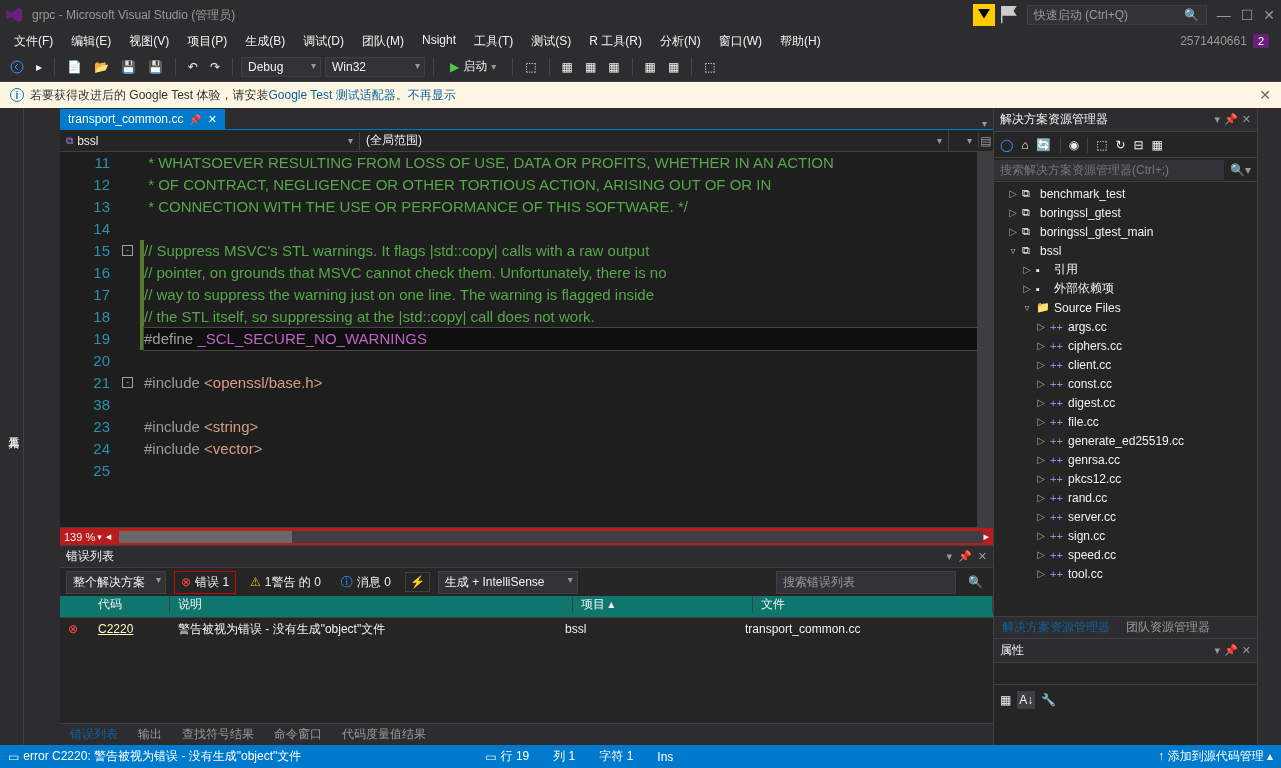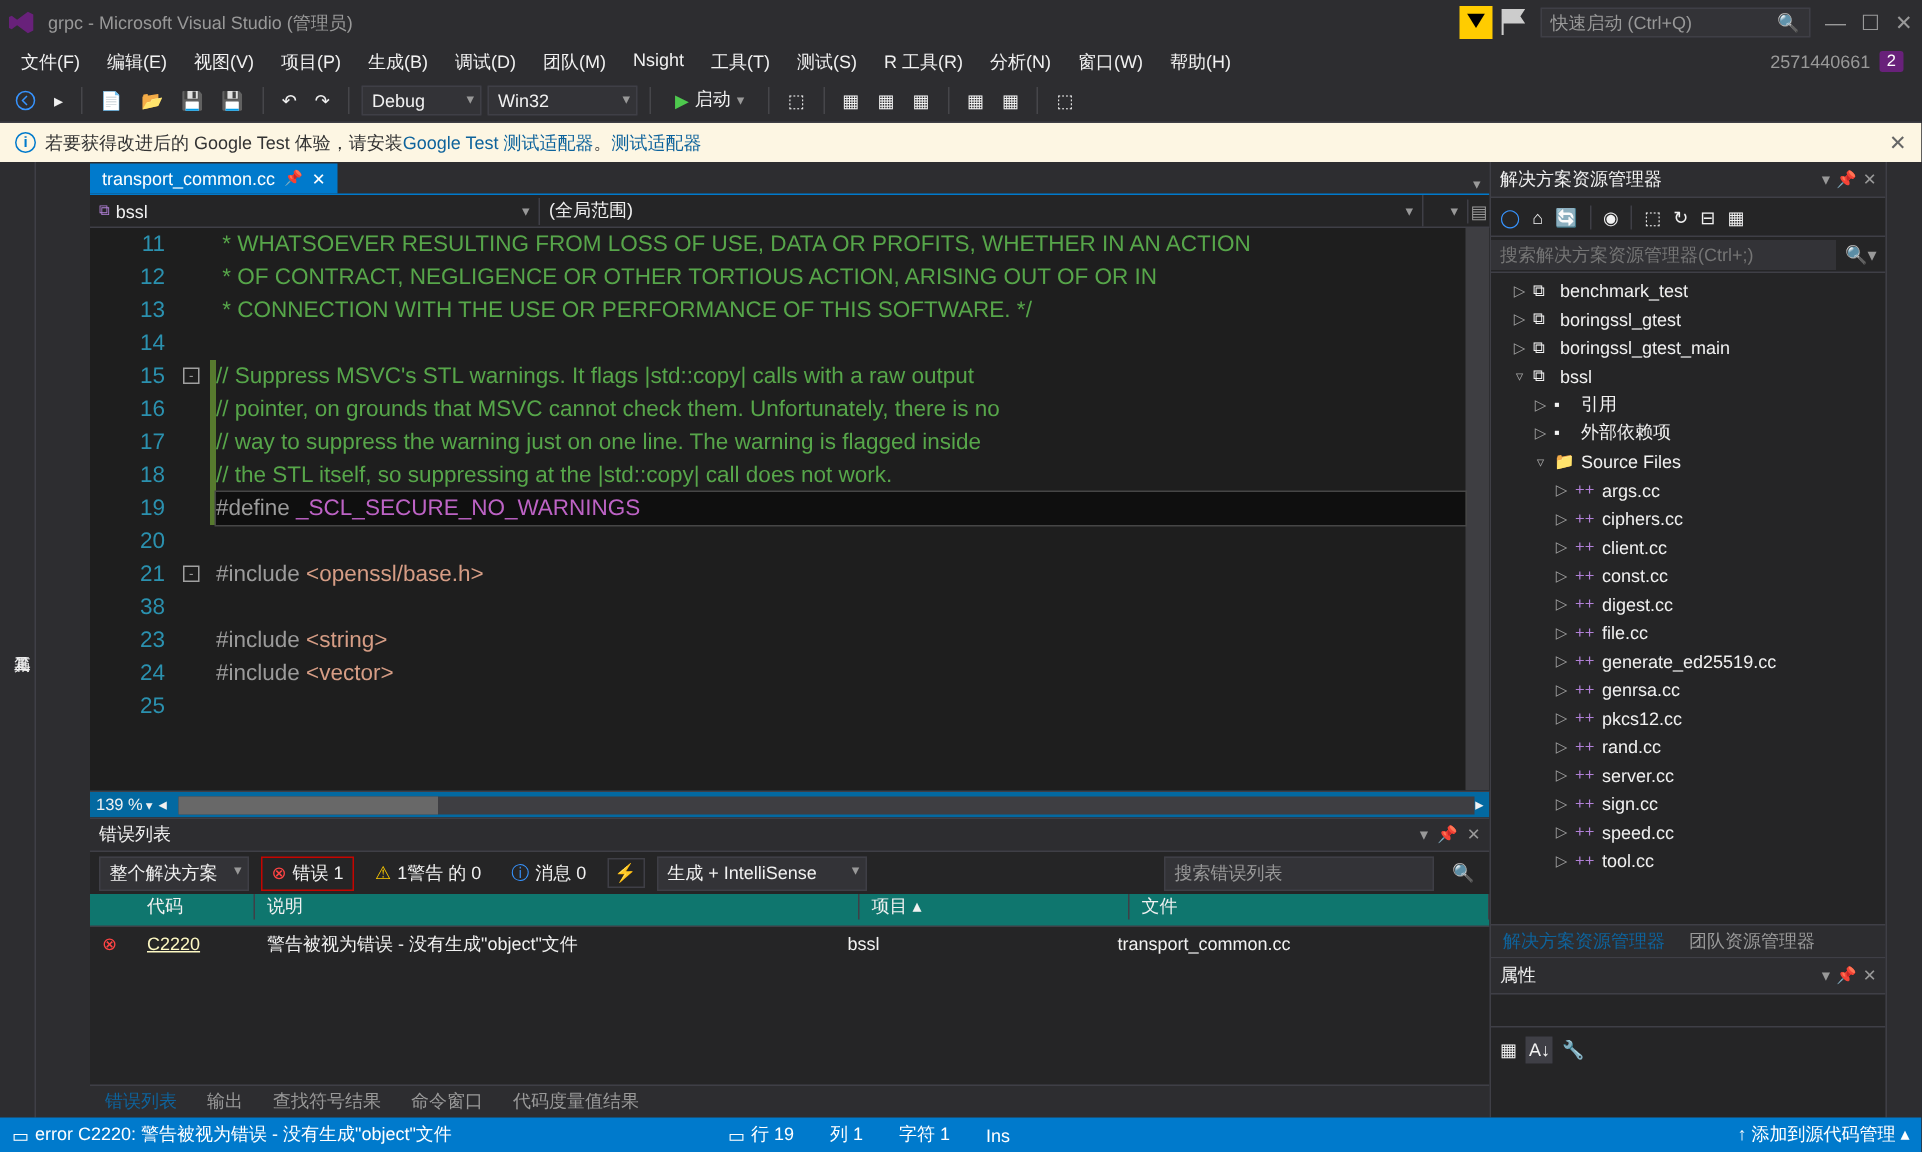--- a/index.html
+++ b/index.html
@@ -50,21 +50,21 @@
 .fold-gutter .fold { position:absolute; left:2px; width:11px; height:11px; border:1px solid #a0a0a0; color:#a0a0a0; font-size:9px; text-align:center; line-height:9px; cursor:pointer;}
 .change-bar { width:4px; position:relative;}
 .change-bar .mark { position:absolute; left:0; width:4px; background:#577a2e;}
 .code { flex: 1; position:relative; white-space: pre; }
 .code .line { height: 22px; line-height: 22px; }
 .code .comment { color: #57A64A; }
 .code .preproc { color: #9b9b9b; }
 .code .macro { color: #bd63c5; }
 .code .string { color: #d69d85; }
 .code .current-line { background: #0f0f0f; outline: 1px solid #464646; }
-.zoom-row { height:18px; background:#0369a1; display:flex; align-items:center; font-size:11px; padding:0 4px; border-top:1px solid #3f3f46;justify-content:space-between;}
+.zoom-row { height:18px; background:#b91c1c; display:flex; align-items:center; font-size:11px; padding:0 4px; border-top:1px solid #3f3f46;justify-content:space-between;}
 .zoom-row .scrollbar { flex:1; height:12px; background:#3e3e42; margin-left:8px; position:relative;}
 .zoom-row .scrollbar .thumb { position:absolute; left:0; width:20%; height:100%; background:#686868;}
 .bottom-panel { background: #252526; border-top: 1px solid #3f3f46; display:flex; flex-direction:column;}
 .panel-header { height: 22px; display: flex; align-items: center; padding: 0 6px; font-size:12px; background:#2d2d30; border-bottom:1px solid #3f3f46;}
 .panel-header .hdr-ctrl { margin-left:auto; display:flex; gap:6px; color:#999; font-size:11px;}
 .panel-toolbar { height: 28px; display: flex; align-items: center; padding: 0 6px; gap: 8px; font-size:12px;}
 .panel-toolbar .dd { background:#333337; border:1px solid #3f3f46; padding:2px 18px 2px 6px; position:relative;min-width:100px;}
 .panel-toolbar .dd::after { content:"▾"; position:absolute; right:4px; font-size:10px; color:#999;}
 .panel-toolbar .err-btn { border:1px solid #c50500; padding:2px 6px; display:flex; align-items:center; gap:4px;}
 .panel-toolbar .warn-btn, .panel-toolbar .info-btn { padding:2px 6px; display:flex; align-items:center; gap:4px;}
@@ -193,21 +193,21 @@
   <span class="sep"></span>
   <span class="tbtn">▦</span>
   <span class="tbtn">▦</span>
   <span class="sep"></span>
   <span class="tbtn">⬚</span>
 </div>
 
 <div class="infobar">
   <span class="info-icon">i</span>
   <span>
-    <span>若要获得改进后的 Google Test 体验，请安装</span><a>Google Test 测试适配器</a><span>。</span><a>测试适配器</a>
+    <span>若要获得改进后的 Google Test 体验，请安装</span><a>Google Test 测试适配器</a><span>。</span><a>不再显示</a>
   </span>
   <span class="close">✕</span>
 </div>
 
 <div class="main-area">
   <div class="sidebar-left">
     <div class="vtab">工具箱</div>
   </div>
 
   <div class="center-col">

